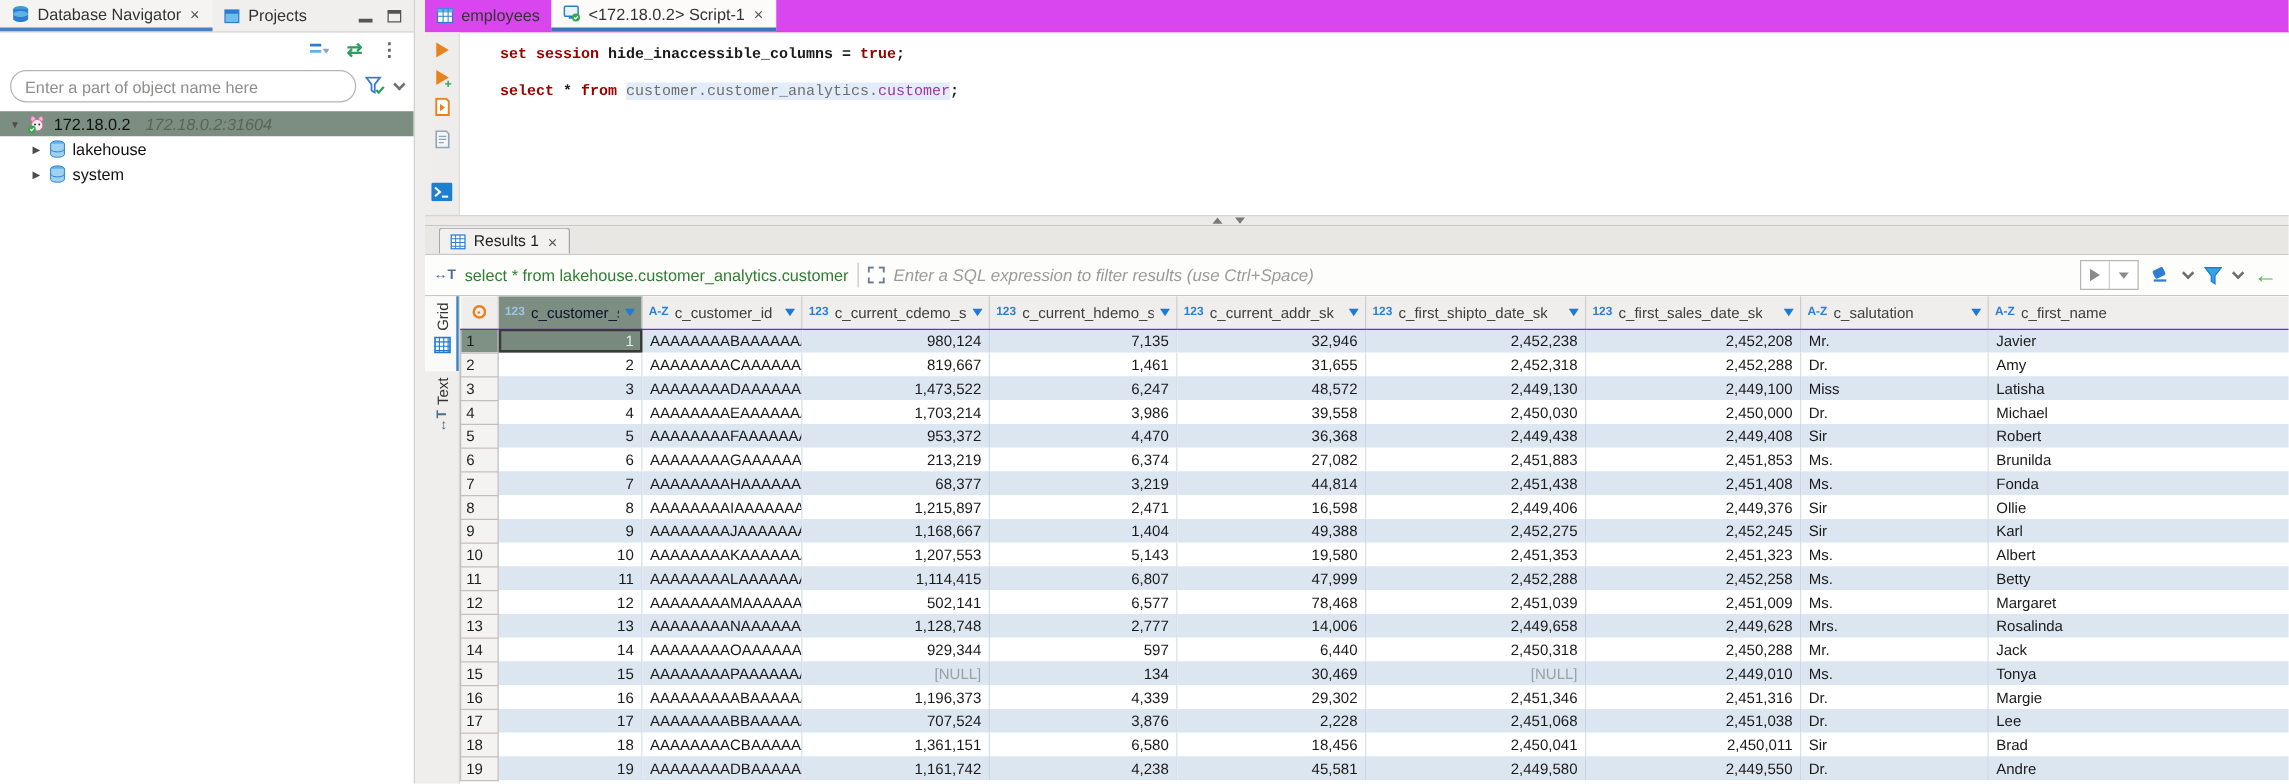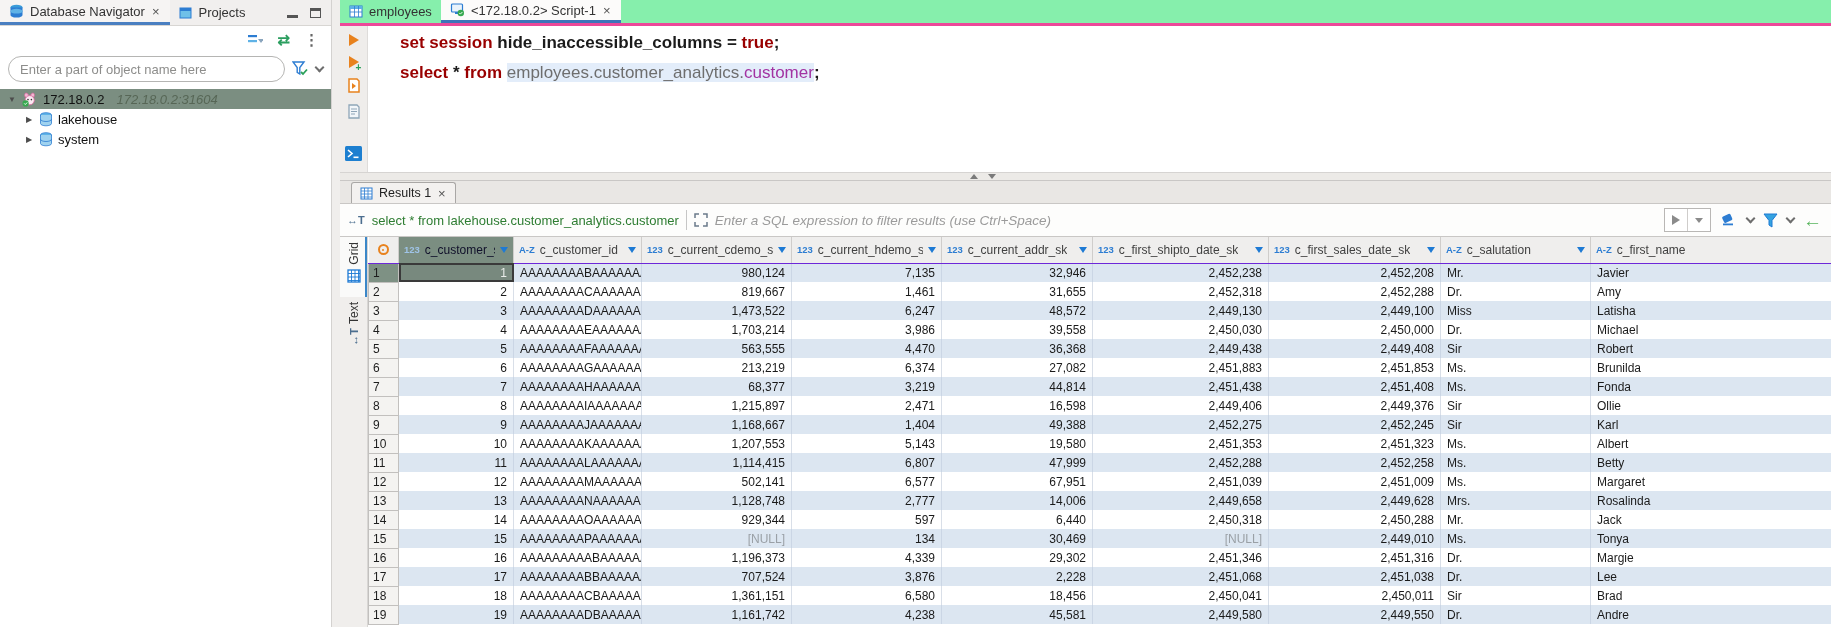--- a/index.html
+++ b/index.html
@@ -32,31 +32,31 @@
   .expander { font-size:8px; color:#4c4c4c; width:10px; text-align:center; }
   .tree-label { color:#111; }
   .tree-addr { color:#51604f; font-style:italic; margin-left:7px; opacity:.85; }
 
   
   .vsash { position:absolute; left:331px; top:0; width:9px; height:627px; background:#f0eeec; border-left:1px solid #d4d2d0; }
 
   
   .right { position:absolute; left:340px; top:0; width:1491px; height:627px; }
 
-  .ed-tabbar { position:absolute; left:0; top:0; right:0; height:26px; background:#86efac; border-bottom:3px solid #ec4899; display:flex; }
+  .ed-tabbar { position:absolute; left:0; top:0; right:0; height:26px; background:#d946ef; border-bottom:1px solid #ec4899; display:flex; }
   .ed-tab-active { background:#fcfbfa; border-bottom:3px solid #3e74ba; }
 
   .ed-body { position:absolute; left:0; top:26px; right:0; height:146px; background:#fff; }
   .ed-toolbar { position:absolute; left:0; top:0; width:28px; height:100%; background:#efedeb; border-right:1px solid #dedcda; display:flex; flex-direction:column; align-items:center; padding-top:8px; gap:10px; }
   .play { width:0; height:0; border-top:6px solid transparent; border-bottom:6px solid transparent; border-left:10px solid #e8821e; }
   .playplus { position:relative; }
   .playplus .plus { position:absolute; left:7px; top:6px; color:#2aa05a; font-size:10px; font-weight:bold; }
   .mt-big { margin-top:16px; }
 
-  .ed-code { position:absolute; left:60px; top:0; right:0; bottom:0; font-family:Liberation Sans, sans-serif; font-size:17px; font-weight:bold; color:#1b1b1b; }
+  .ed-code { position:absolute; left:60px; top:0; right:0; bottom:0; font-family:Liberation Mono, monospace; font-size:12px; font-weight:bold; color:#1b1b1b; }
   .code-line { white-space:pre; line-height:20px; }
   .cl1 { margin-top:7px; }
   .cl2 { margin-top:10px; }
   .kw { color:#990000; }
   .hl { background:#e3edfa; }
   .schema { color:#6e6e6e; font-weight:normal; }
   .tbl { color:#a233a2; font-weight:normal; }
 
   .hsash { position:absolute; left:0; top:172px; right:0; height:9px; background:#eceae7; border-top:1px solid #d6d4d2; border-bottom:1px solid #c9c7c5; }
   .sash-ctl { position:absolute; left:630px; top:1px; display:flex; gap:10px; align-items:center; }
@@ -233,21 +233,21 @@
           <path d="M5 5h6M5 7.5h6M5 10h4" stroke="#8fa6b8" stroke-width="1"></path>
         </svg>
       <svg class="mt-big" width="17" height="15" viewBox="0 0 17 15">
           <rect x="0" y="0" width="17" height="15" rx="1.5" fill="#1d7fd0"></rect>
           <path d="M3 4l4 3.5L3 11" stroke="#fff" stroke-width="1.6" fill="none"></path>
           <rect x="8.5" y="10.5" width="5" height="1.6" fill="#fff"></rect>
         </svg>
     </div>
     <div class="ed-code">
       <div class="code-line cl1"><span class="kw">set session</span><span> hide_inaccessible_columns = </span><span class="kw">true</span><span>;</span></div>
-      <div class="code-line cl2"><span class="kw">select</span><span> * </span><span class="kw">from</span><span> </span><span class="hl"><span class="schema">employees.customer_analytics.</span><span class="tbl">customer</span></span><span>;</span></div>
+      <div class="code-line cl2"><span class="kw">select</span><span> * </span><span class="kw">from</span><span> </span><span class="hl"><span class="schema">customer.customer_analytics.</span><span class="tbl">customer</span></span><span>;</span></div>
     </div>
   </div>
 
   <div class="hsash">
     <div class="sash-ctl">
       <div class="tri-up"></div>
       <div class="tri-dn"></div>
     </div>
   </div>
 
@@ -436,21 +436,21 @@
               <td class="cell num">39,558</td>
               <td class="cell num">2,450,030</td>
               <td class="cell num">2,450,000</td>
               <td class="cell txt">Dr.</td>
               <td class="cell txt">Michael</td>
             </tr>
             <tr class="grid-row alt">
     <td class="rownum">5</td>
   <td class="cell num">5</td>
               <td class="cell txt">AAAAAAAAFAAAAAAA</td>
-              <td class="cell num">563,555</td>
+              <td class="cell num">953,372</td>
               <td class="cell num">4,470</td>
               <td class="cell num">36,368</td>
               <td class="cell num">2,449,438</td>
               <td class="cell num">2,449,408</td>
               <td class="cell txt">Sir</td>
               <td class="cell txt">Robert</td>
             </tr>
             <tr class="grid-row">
     <td class="rownum">6</td>
   <td class="cell num">6</td>
@@ -522,21 +522,21 @@
               <td class="cell num">2,452,258</td>
               <td class="cell txt">Ms.</td>
               <td class="cell txt">Betty</td>
             </tr>
             <tr class="grid-row">
     <td class="rownum">12</td>
   <td class="cell num">12</td>
               <td class="cell txt">AAAAAAAAMAAAAAAA</td>
               <td class="cell num">502,141</td>
               <td class="cell num">6,577</td>
-              <td class="cell num">67,951</td>
+              <td class="cell num">78,468</td>
               <td class="cell num">2,451,039</td>
               <td class="cell num">2,451,009</td>
               <td class="cell txt">Ms.</td>
               <td class="cell txt">Margaret</td>
             </tr>
             <tr class="grid-row alt">
     <td class="rownum">13</td>
   <td class="cell num">13</td>
               <td class="cell txt">AAAAAAAANAAAAAAA</td>
               <td class="cell num">1,128,748</td>

